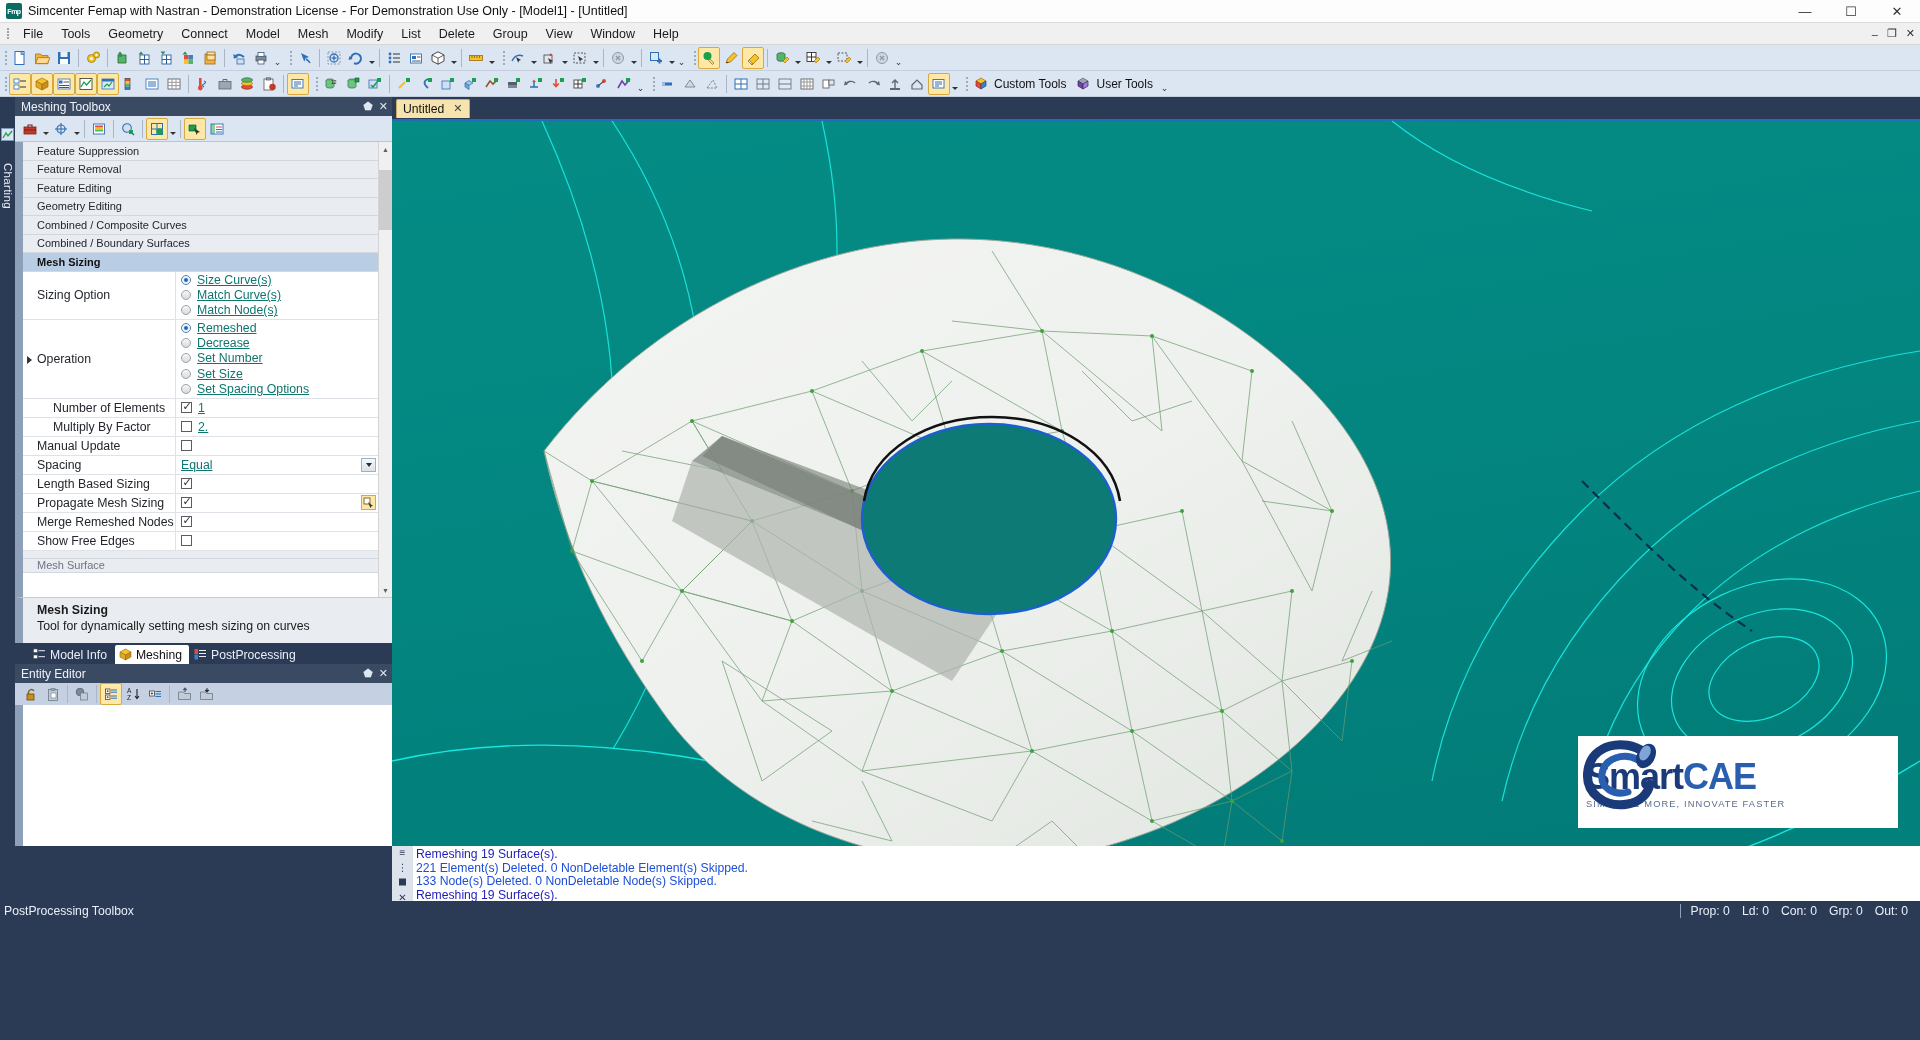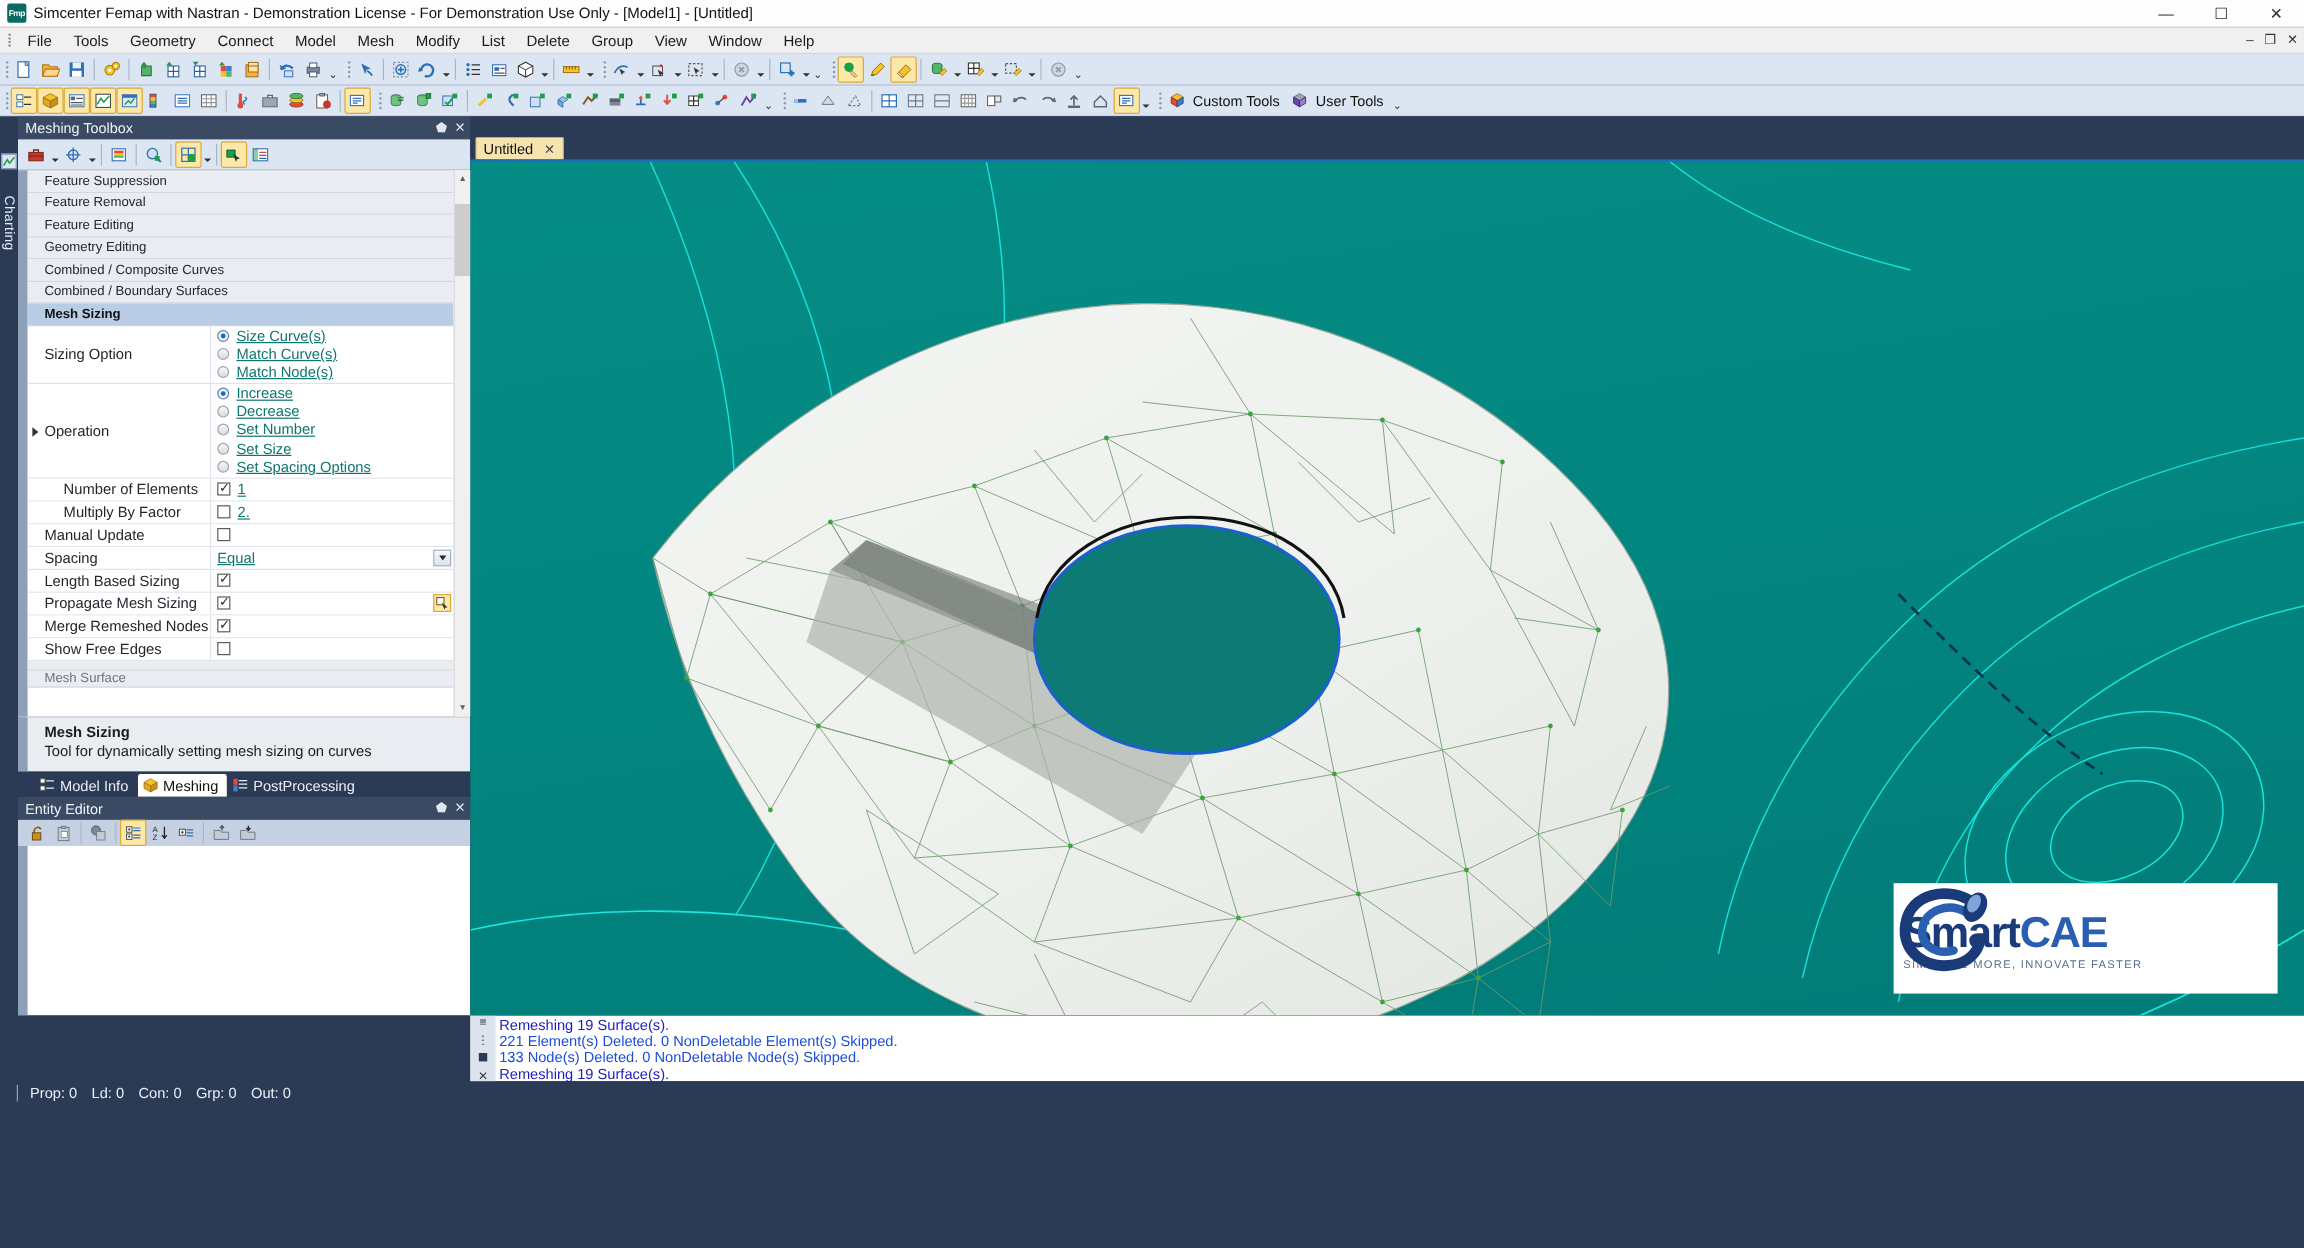--- a/index.html
+++ b/index.html
@@ -121,21 +121,21 @@
               font-size:12.2px; color:#e9eef6; gap:4px;}
   .dock-tab.active { background:#fff; color:#111; border-radius:2px 2px 0 0; }
   .tabicon { width:13px; height:13px; display:inline-block; }
   
   #entity-editor { flex:1; display:flex; flex-direction:column; }
   .ee-toolbar { height:22px; background:#c5d1e2; display:flex; align-items:center;
                 padding-left:5px; }
   .ee-body { flex:1; background:#fff; border-left:8px solid #8e9fb8; }
   
   #graphics-wrap { flex:1; display:flex; flex-direction:column; background:#2b3a55; }
-  #tabstrip { height:36px; background:#2b3a55; display:flex; align-items:flex-end;
+  #tabstrip { height:22px; background:#2b3a55; display:flex; align-items:center;
               padding-left:4px; }
   .gtab { height:19px; background:#f6e3ae; border:1px solid #c9a86a; border-bottom:none;
           display:flex; align-items:center; padding:0 6px; font-size:12.2px; color:#111;
           border-radius:2px 2px 0 0; gap:9px;}
   .gtab .x { font-size:11px; color:#444; }
   #viewport { flex:1; position:relative; overflow:hidden; background:#008080;
               border-top:2px solid #1d6fb8; }
   #viewport svg { position:absolute; left:0; top:0; }
   #smartcae {
     position:absolute; right:22px; bottom:18px; width:320px; height:92px;
@@ -922,21 +922,21 @@
             </div>
           </div>
         </div>
 
         <div class="prop-row" style="height:79px">
           <div class="prop-label arrowed">Operation</div>
           <div class="prop-val">
             <div class="radio-list">
               <div class="radio-row">
                 <span class="radio on"></span>
-                <span>Increase</span>
+                <span>Remeshed</span>
               </div>
               <div class="radio-row">
                 <span class="radio"></span>
                 <span>Decrease</span>
               </div>
               <div class="radio-row">
                 <span class="radio"></span>
                 <span>Set Number</span>
               </div>
               <div class="radio-row">
@@ -1294,20 +1294,21 @@
   </div>
   <div id="msg-list">
     <div class="msg blue">Remeshing 19 Surface(s).</div>
     <div class="msg black">221 Element(s) Deleted. 0 NonDeletable Element(s) Skipped.</div>
     <div class="msg black">133 Node(s) Deleted. 0 NonDeletable Node(s) Skipped.</div>
     <div class="msg blue">Remeshing 19 Surface(s).</div>
   </div>
 </div>
 
 <div id="statusbar">
+  <div id="status-left">PostProcessing Toolbox</div>
   <div id="status-right">
     <div class="st-sep"></div>
     <div class="st-cell">Prop: 0</div>
     <div class="st-cell">Ld: 0</div>
     <div class="st-cell">Con: 0</div>
     <div class="st-cell">Grp: 0</div>
     <div class="st-cell">Out: 0</div>
   </div>
 </div>
 

